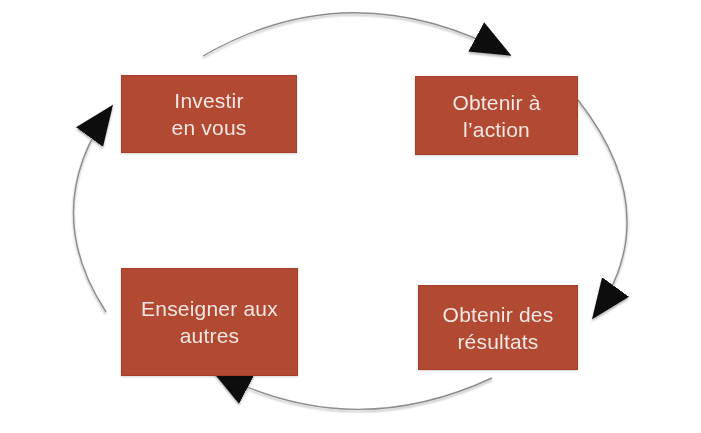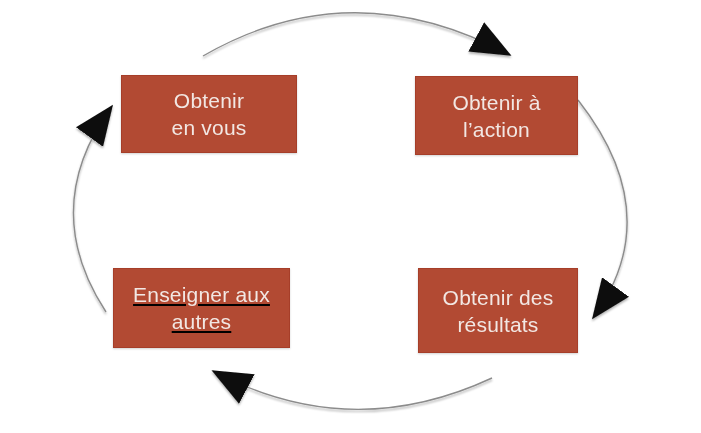--- a/index.html
+++ b/index.html
@@ -45,22 +45,22 @@
   .node .label {
     color: var(--box-text);
     font-size: 21px;
     line-height: 27px;
     font-weight: 400;
     white-space: pre-line;
     letter-spacing: 0.2px;
   }
   .node-investir  { left: 121px; top: 75px;  width: 176px; height: 78px; }
   .node-passer    { left: 415px; top: 76px;  width: 163px; height: 79px; }
-  .node-obtenir   { left: 418px; top: 268px; width: 160px; height: 85px; }
-  .node-enseigner { left: 113px; top: 268px; width: 177px; height: 80px; text-decoration: underline; }
+  .node-obtenir   { left: 418px; top: 285px; width: 160px; height: 85px; }
+  .node-enseigner { left: 121px; top: 268px; width: 177px; height: 108px; }
 </style>
 </head>
 <body>
 
 <div class="stage">
 
   <svg class="arrows" viewBox="0 0 701 433" xmlns="http://www.w3.org/2000/svg" aria-hidden="true">
     <defs>
       <marker id="arrowhead" viewBox="0 0 12 10" refX="11.5" refY="5" markerWidth="40" markerHeight="34" markerUnits="userSpaceOnUse" orient="auto">
         <path d="M0,0 L12,5 L0,10 Z" style="fill: var(--arrowhead, #0d0d0d);"></path>
@@ -71,21 +71,21 @@
     </defs>
     <g filter="url(#arrow-shadow)" style="stroke: var(--arc-line, #8c8c8c); stroke-width: 1.4; fill: none;">
       <path d="M 203 56 Q 352 -30 510 55" marker-end="url(#arrowhead)"></path>
       <path d="M 578 100 Q 668 215 593 318" marker-end="url(#arrowhead)"></path>
       <path d="M 492 378 Q 350 444 213 371" marker-end="url(#arrowhead)"></path>
       <path d="M 106 312 Q 38 208 112 106" marker-end="url(#arrowhead)"></path>
     </g>
   </svg>
 
   <div class="node node-investir">
-    <span class="label">Obtenir
+    <span class="label">Investir
 en vous</span>
   </div>
 
   <div class="node node-passer">
     <span class="label">Obtenir à
 l’action</span>
   </div>
 
   <div class="node node-obtenir">
     <span class="label">Obtenir des

